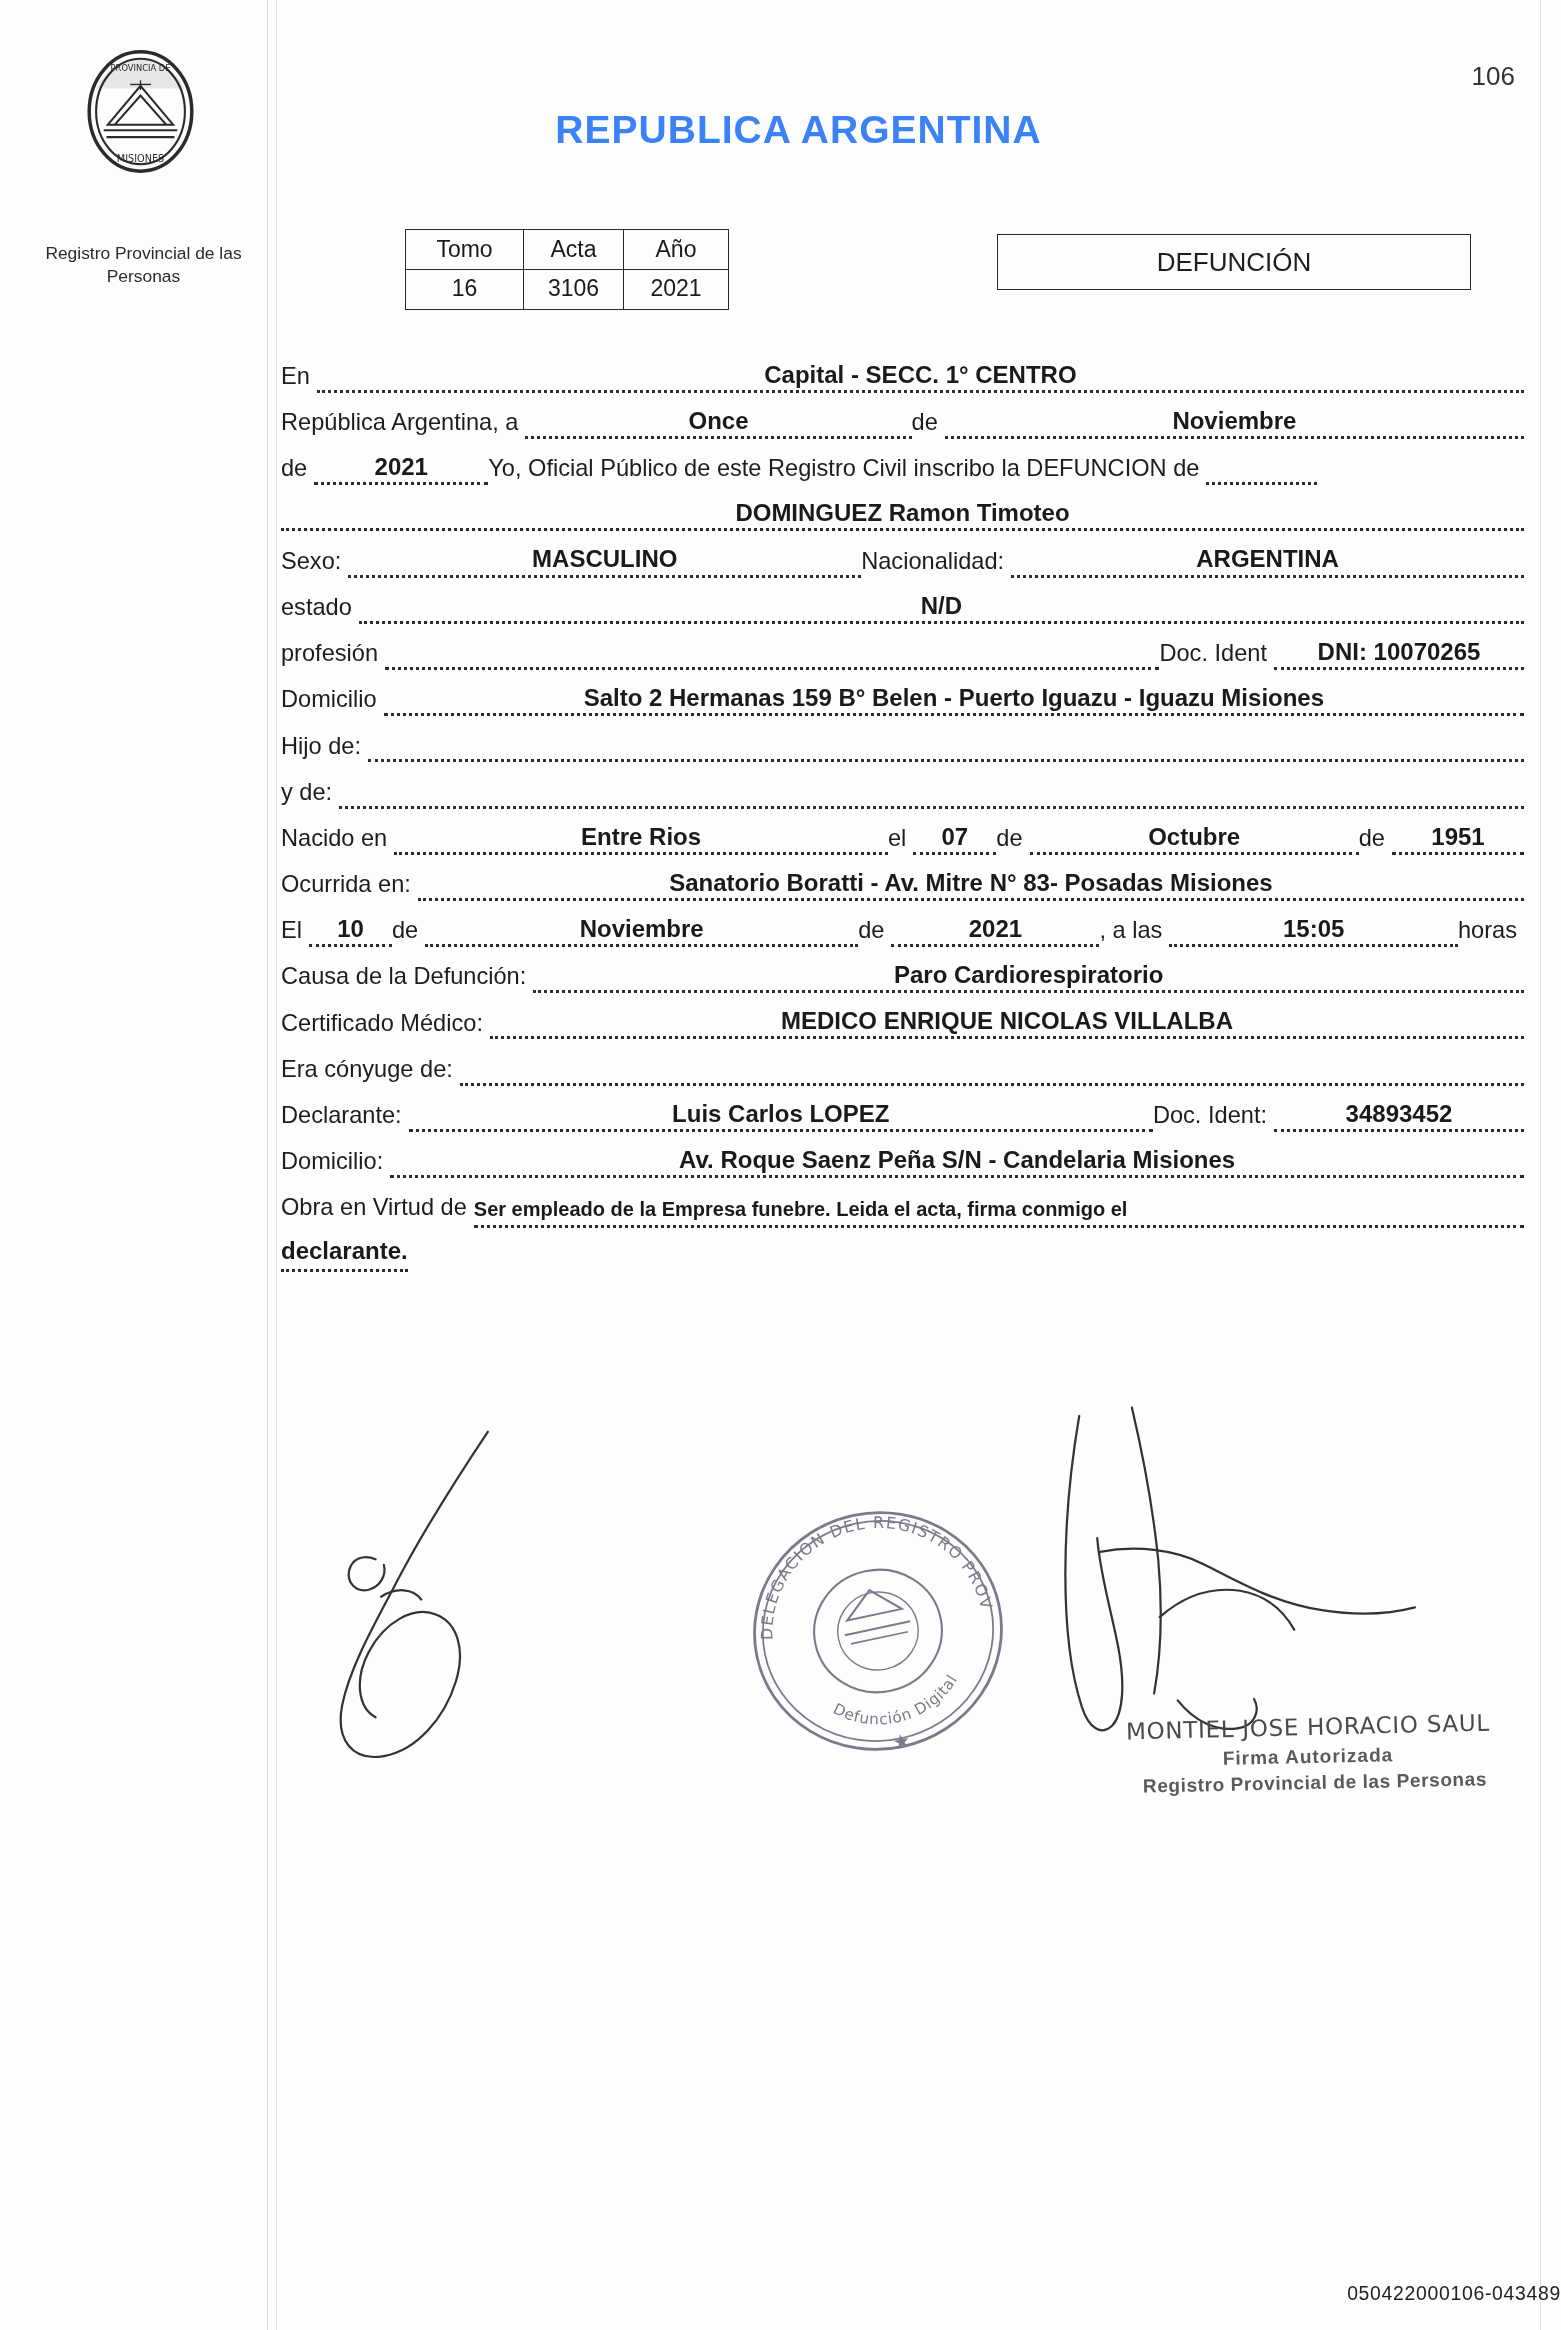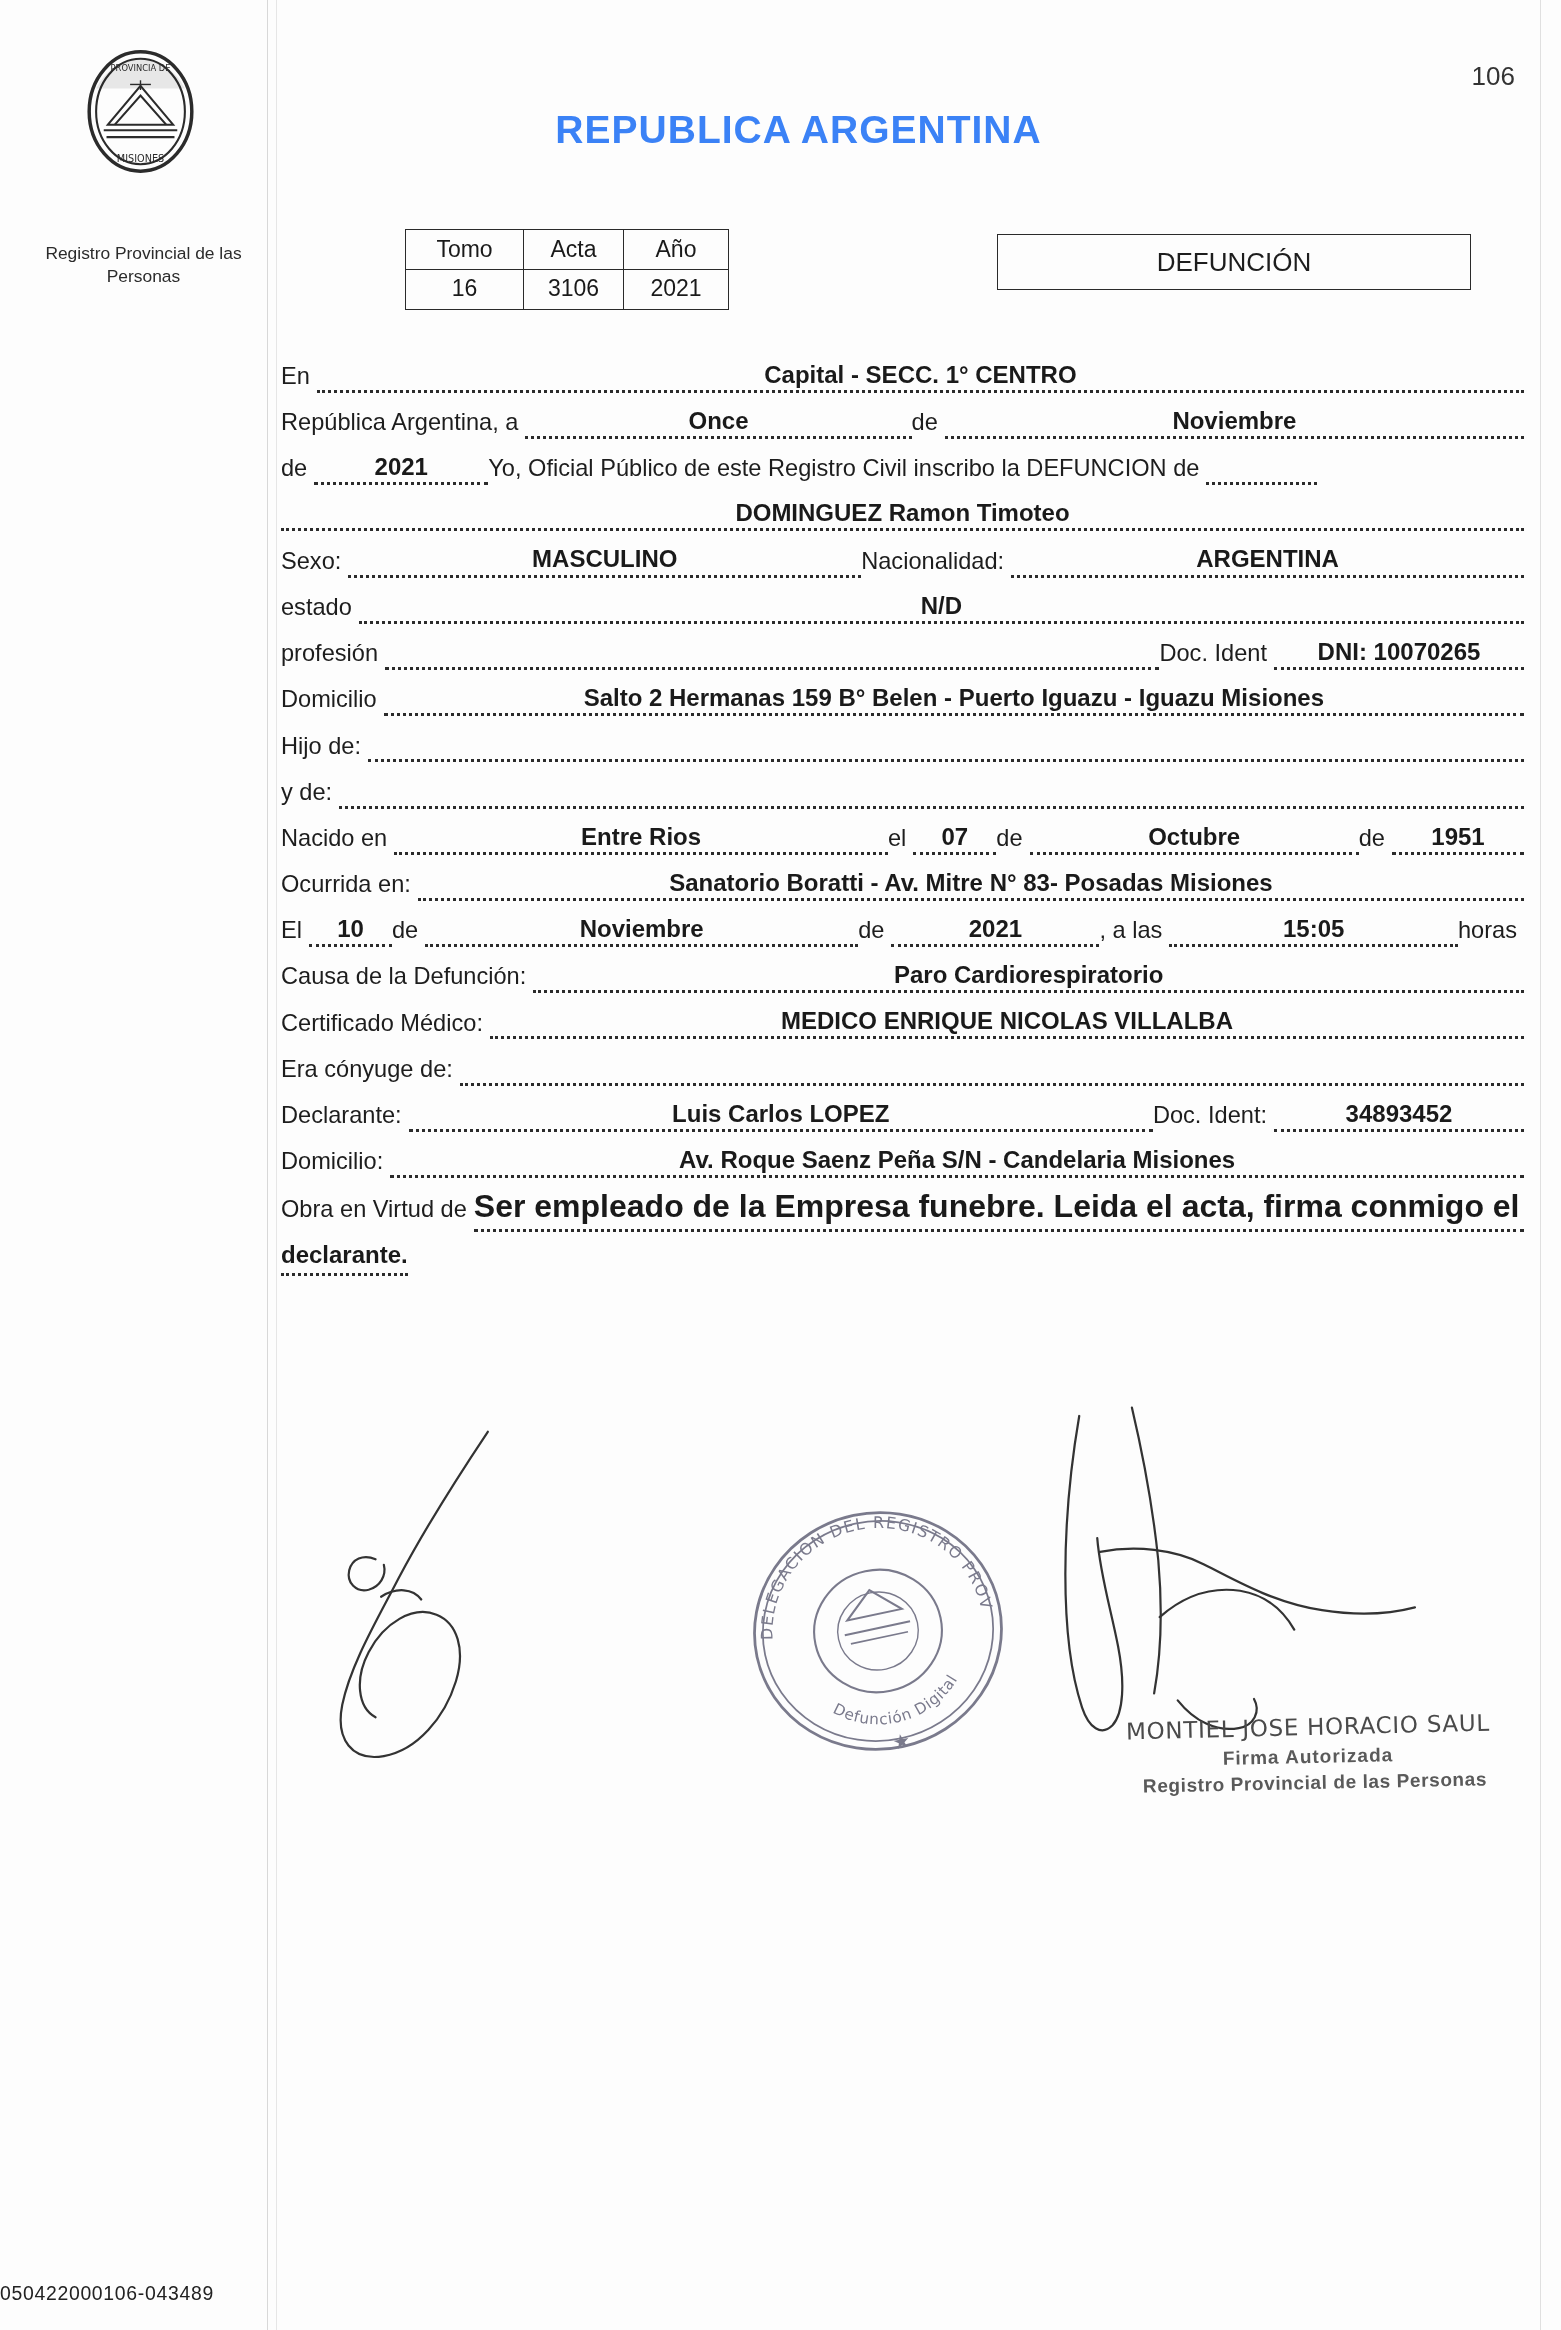--- a/index.html
+++ b/index.html
@@ -163,21 +163,21 @@
   .fill.w-end   { flex: 0 0 111px; }
 
   
   .virtud-row .seg {
     position: relative;
     flex: 1 1 auto;
     align-self: flex-end;
   }
   .virtud-row .seg .txt {
     font-weight: bold;
-    font-size: 32px;
+    font-size: 20px;
     display: block;
     padding-bottom: 7px;
   }
   .virtud-row .seg::after {
     content: "";
     position: absolute;
     left: 0; right: 0;
     bottom: 0;
     border-bottom: 3.5px dotted #2b2b2b;
   }
@@ -247,21 +247,21 @@
     color: #5a5a5a;
     letter-spacing: 0.6px;
     transform: rotate(-1.2deg);
   }
 
   .footer-code {
     position: absolute;
     left: 0;
     right: 0;
     bottom: 25px;
-    text-align: left;
+    text-align: right;
     font-size: 19.4px;
     color: #222;
     letter-spacing: 0.7px;
   }
 </style>
 </head>
 <body>
 
 <div class="page">
 

